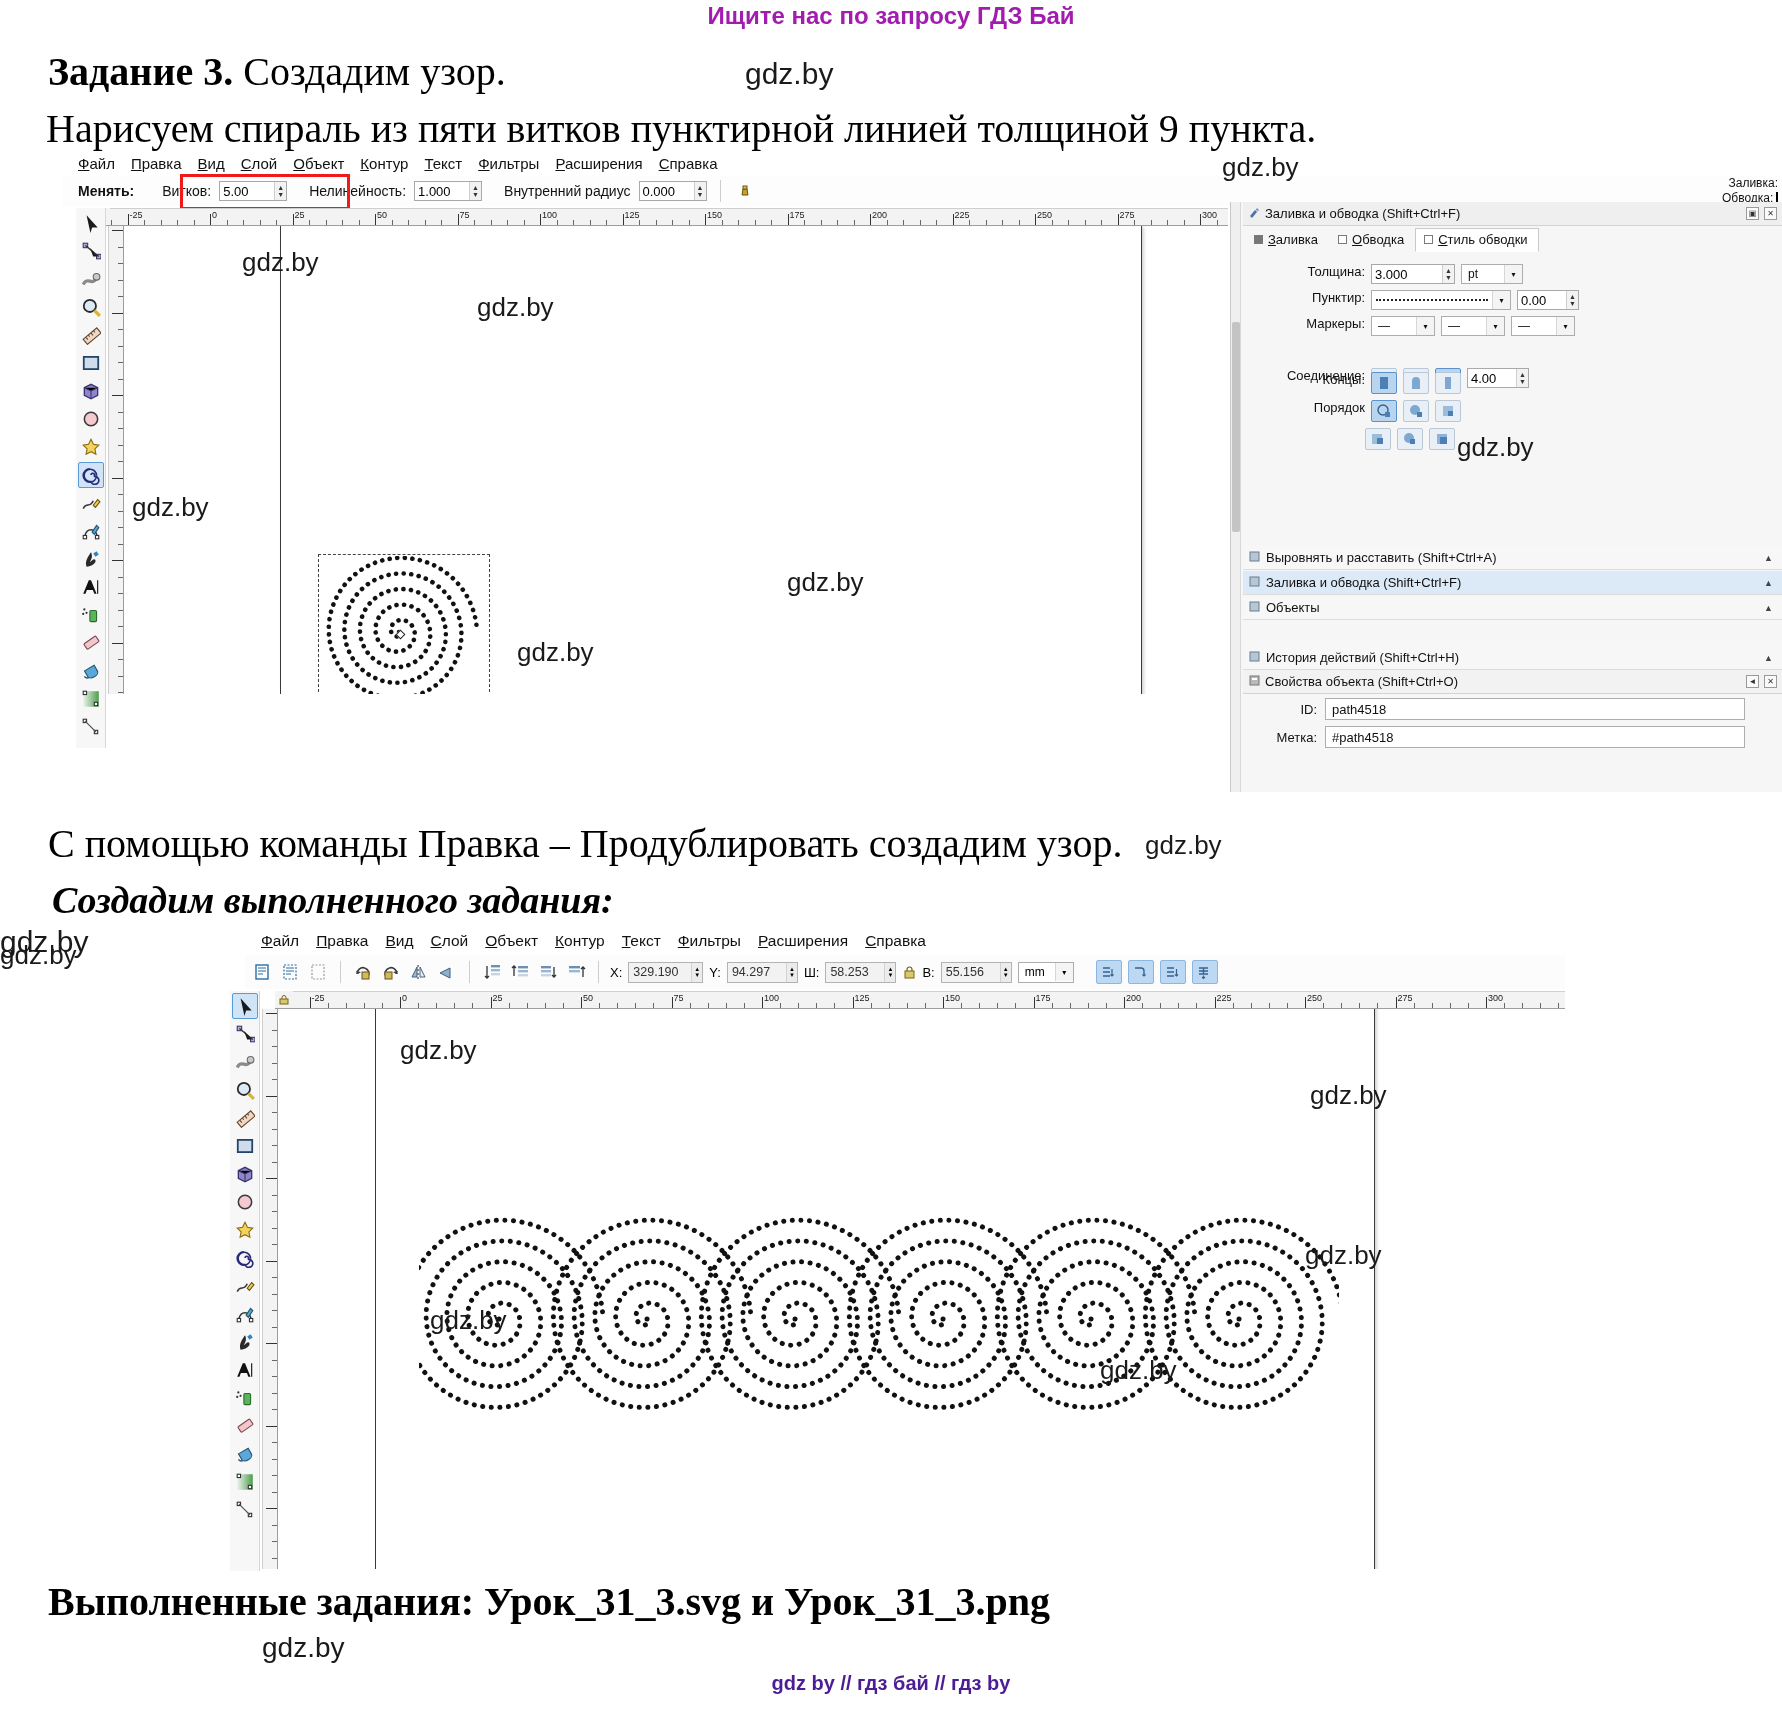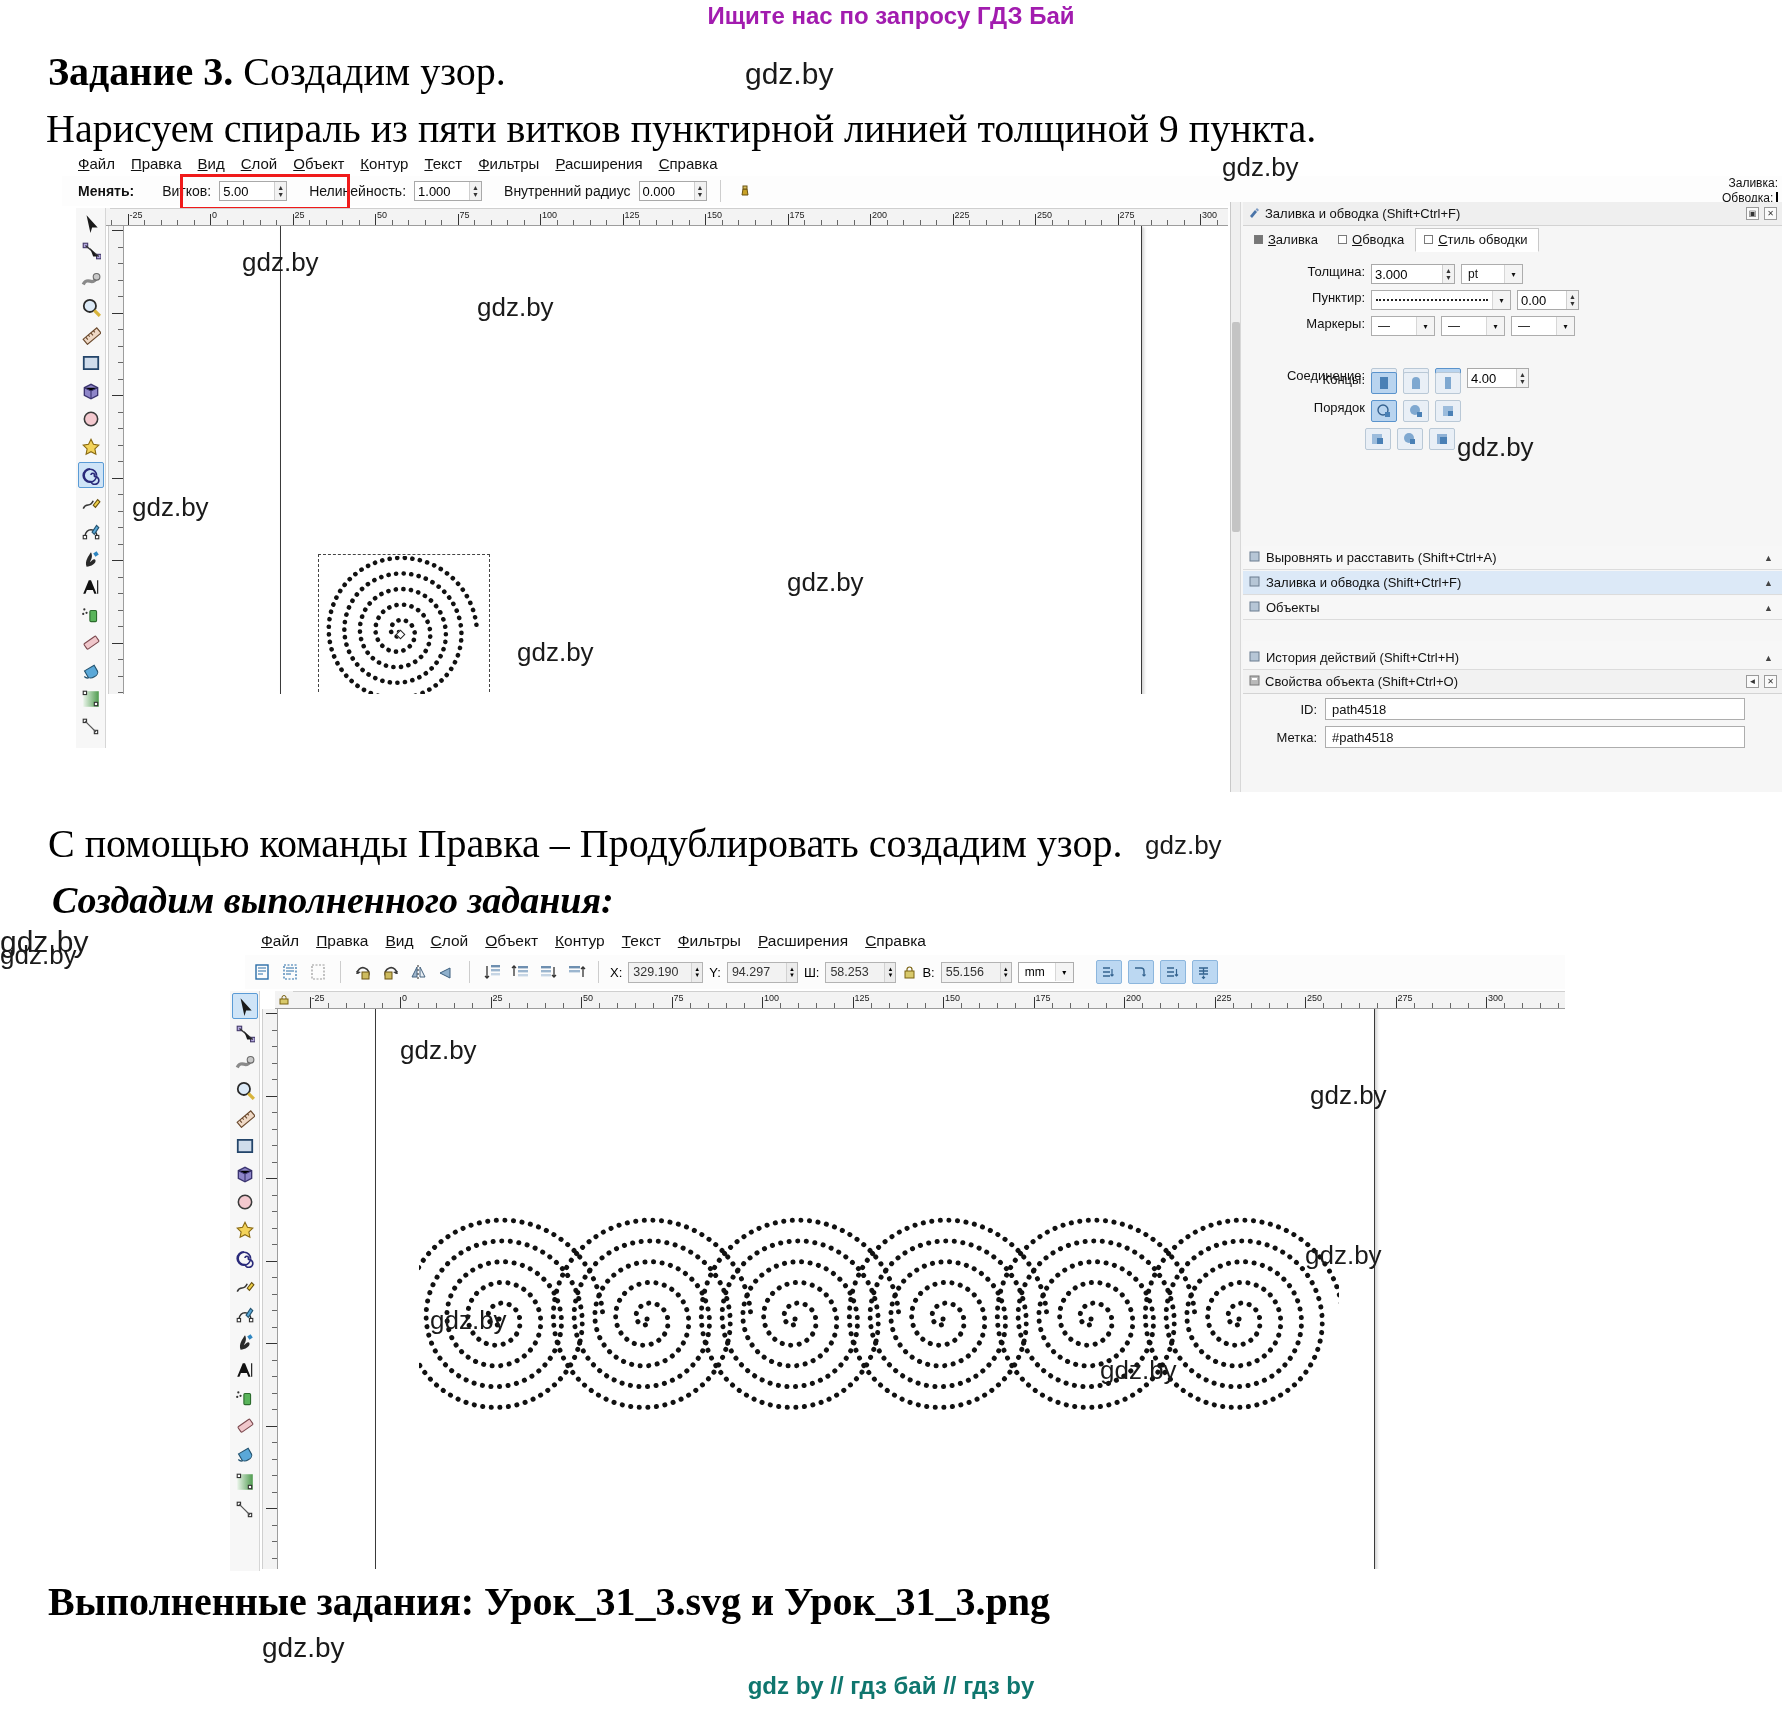--- a/index.html
+++ b/index.html
@@ -20,21 +20,21 @@
 
   
   .h-line1 { position:absolute; left:48px; top:48px; font-size:40px; color:#000; white-space:nowrap; }
   .h-line1 b { font-weight:bold; }
   .h-line2 { position:absolute; left:46px; top:105px; font-size:40px; color:#000; white-space:nowrap; }
   .mid-line1 { position:absolute; left:48px; top:820px; font-size:40px; color:#000; white-space:nowrap; }
   .mid-line2 { position:absolute; left:52px; top:878px; font-size:38px; color:#000; font-weight:bold; font-style:italic; white-space:nowrap; }
   .bottom-line { position:absolute; left:48px; top:1578px; font-size:40px; color:#000; font-weight:bold; white-space:nowrap; }
   .footer {
     position:absolute; top:1672px; left:0; width:1782px; text-align:center;
-    color:#0f766e; font-size:24px; font-weight:600;
+    color:#4c1d95; font-size:20px; font-weight:600;
   }
 
   
   #shot1 { position:absolute; left:62px; top:152px; width:1720px; height:640px; }
   .ink-menu {
     position:absolute; left:0; top:0; height:22px;
     display:flex; gap:16px; align-items:center;
     font-size:15px; color:#111; padding-left:16px;
   }
   .ink-menu span { cursor:default; }

